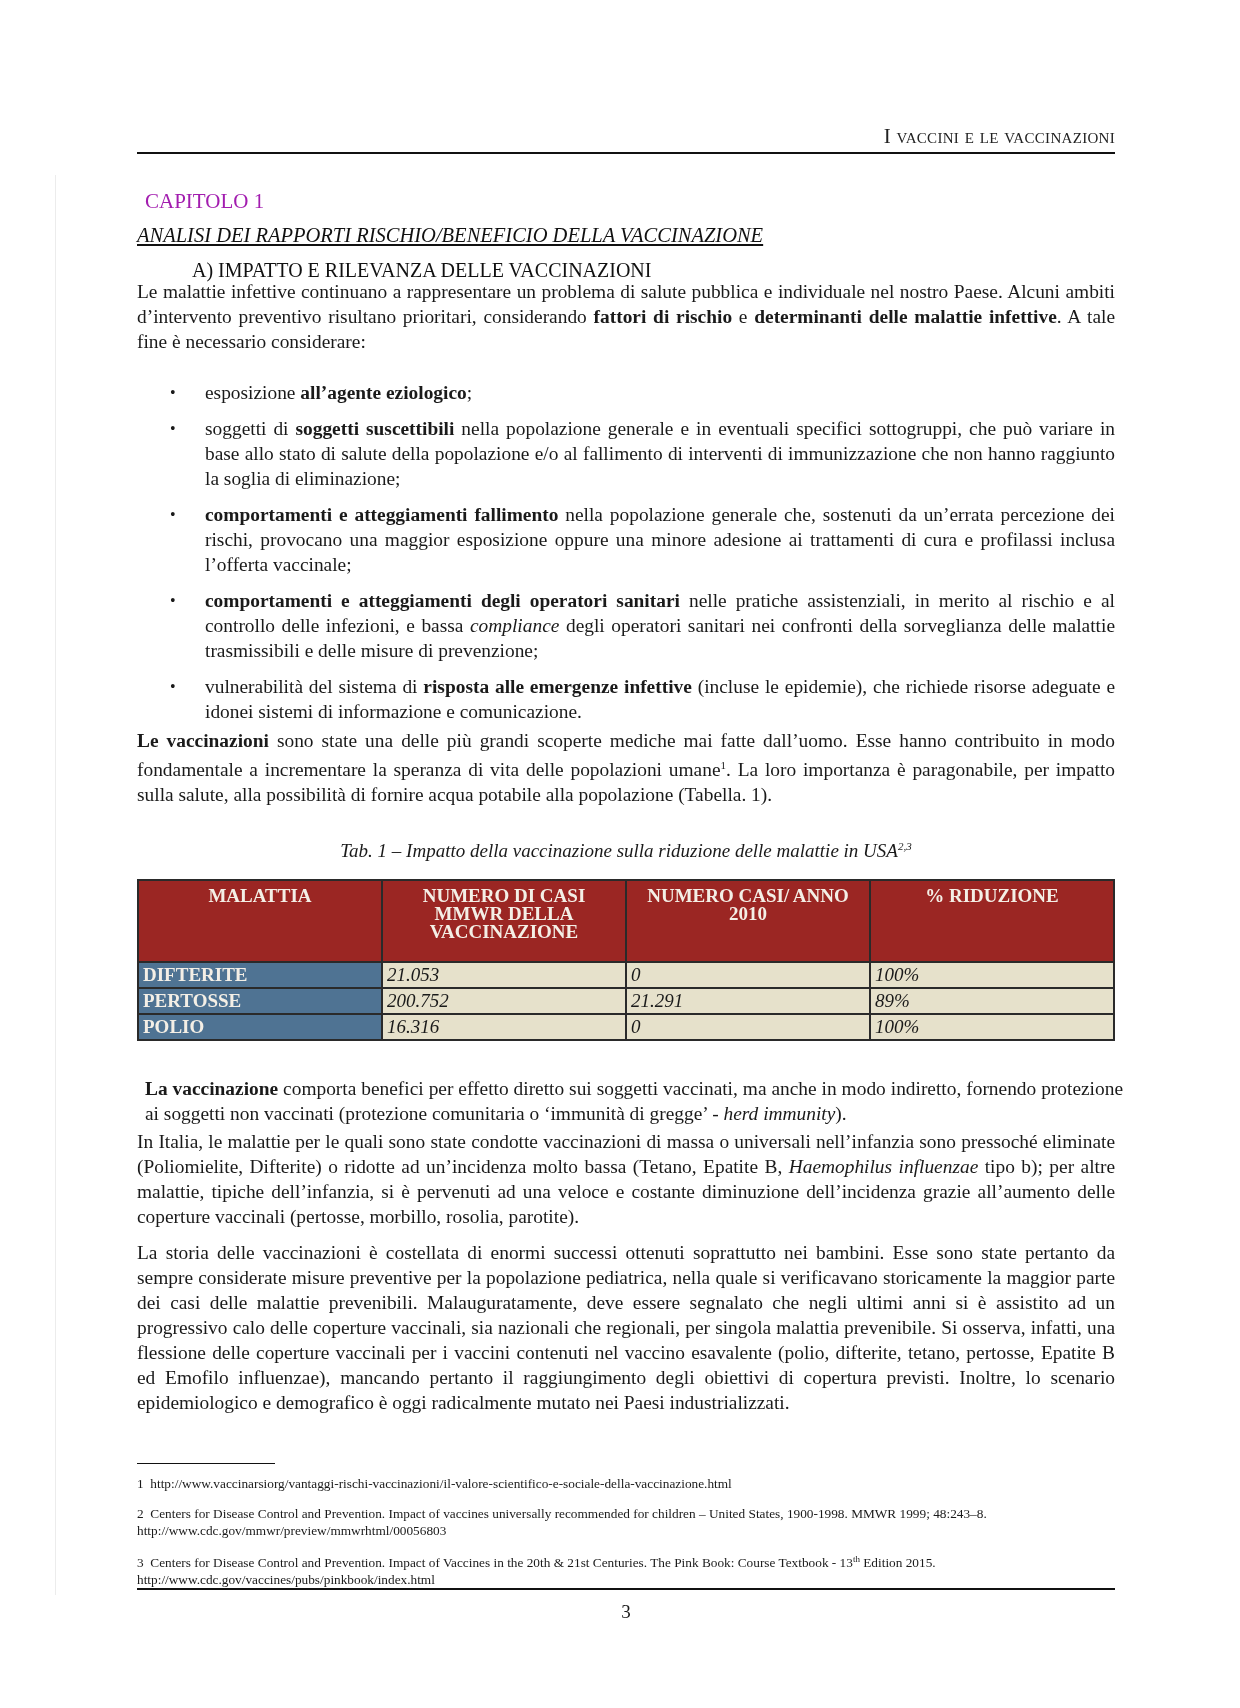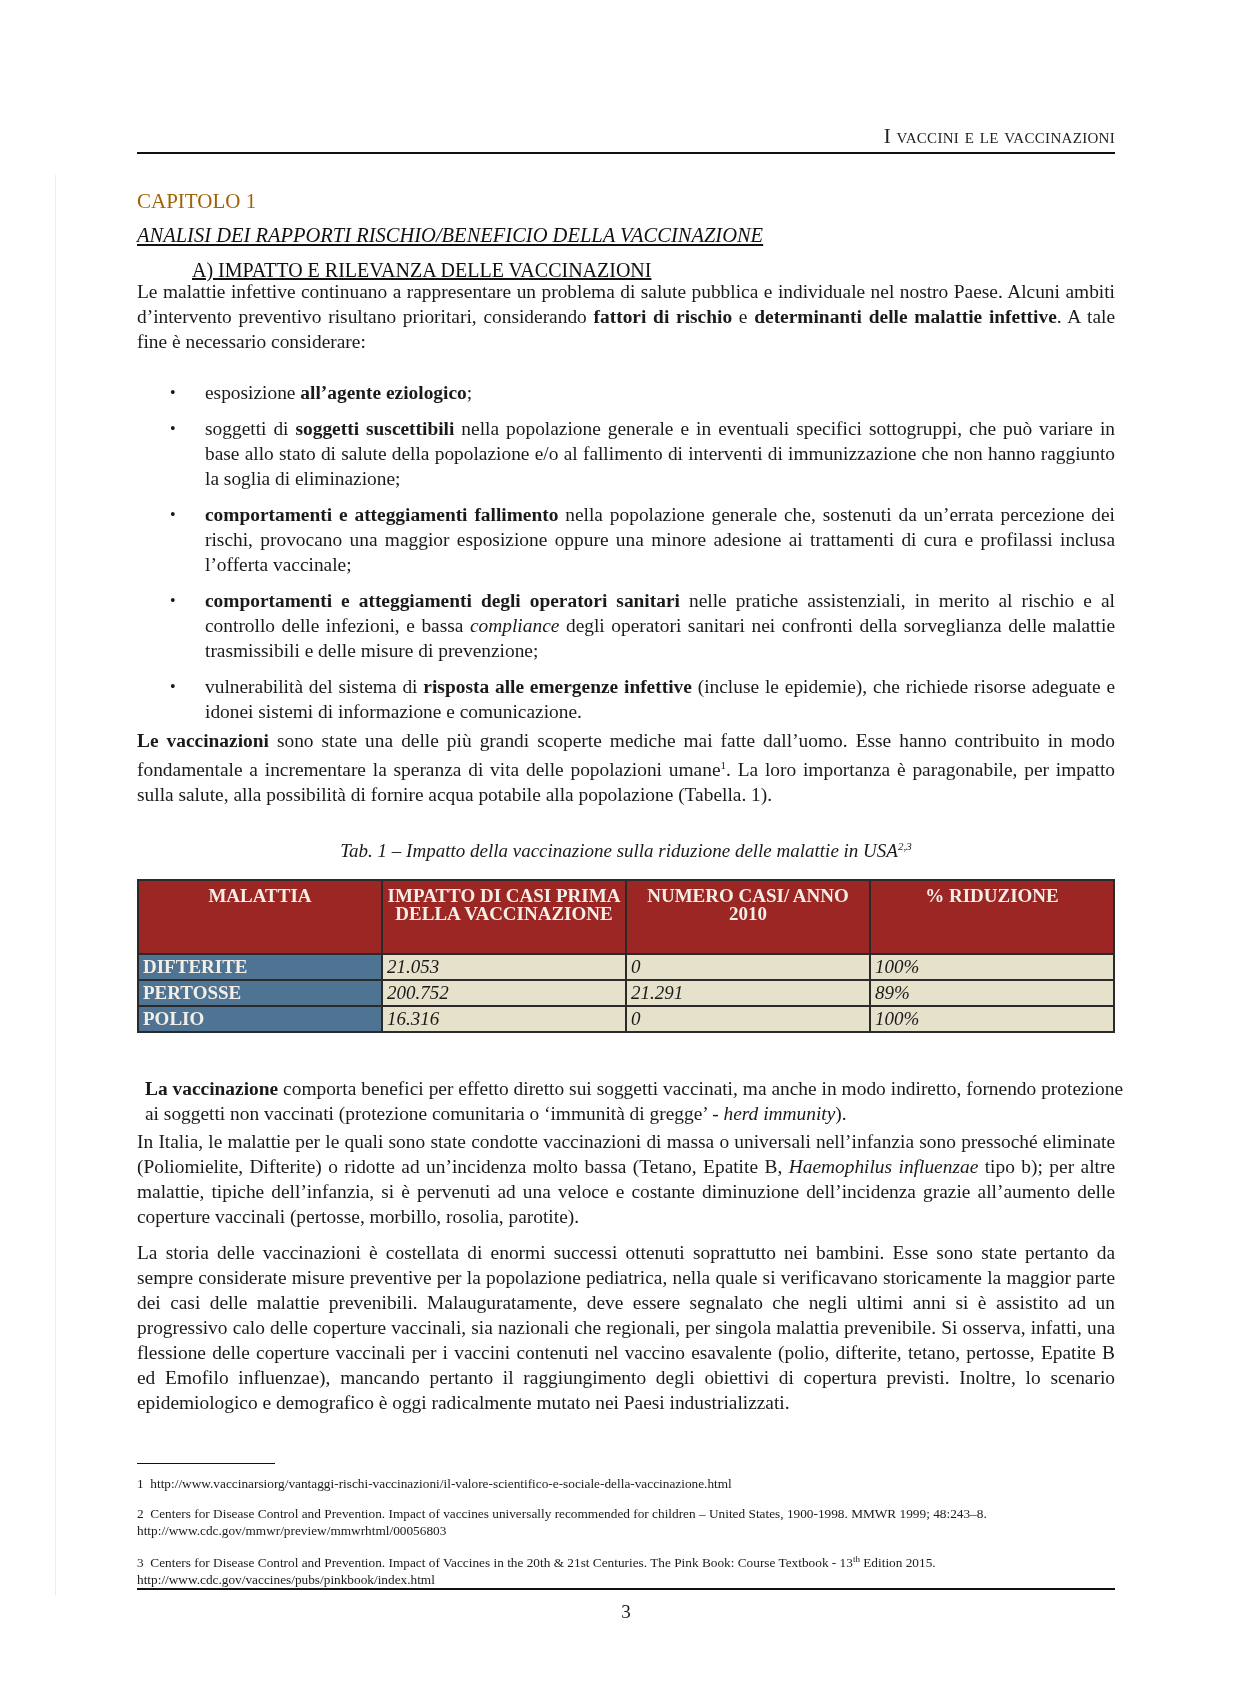--- a/index.html
+++ b/index.html
@@ -13,28 +13,28 @@
     }
     .page { position: absolute; left: 137px; top: 0; width: 978px; }
     .running-head {
       position: absolute; top: 124px; right: 0; font-size: 21px; letter-spacing: 0.3px;
       font-variant: small-caps; color: #222; text-align: right;
     }
     .head-rule {
       position: absolute; top: 152px; left: 0; width: 978px; height: 2px; background: #111;
     }
     .chapter {
-      position: absolute; top: 189px; left: 0; font-size: 21px; color: #a16207;
+      position: absolute; top: 189px; left: 8px; font-size: 21px; color: #a21caf;
     }
     .subtitle {
       position: absolute; top: 224px; left: 0; font-size: 20.5px; font-style: italic;
       text-decoration: underline; color: #111;
     }
     .section {
-      position: absolute; top: 259px; left: 55px; font-size: 20px; color: #111; text-decoration: underline;
+      position: absolute; top: 259px; left: 55px; font-size: 20px; color: #111;
     }
     .body {
       position: absolute; left: 0; width: 978px; font-size: 19.4px; line-height: 25px;
       text-align: justify; color: #1a1a1a;
     }
     .body b { font-weight: bold; }
     ul.bullets {
       position: absolute; left: 0; top: 380px; width: 978px; margin: 0; padding: 0; list-style: none;
     }
     ul.bullets li {
@@ -113,21 +113,21 @@
   <table class="data">
     <colgroup>
         <col style="width:25%">
         <col style="width:25%">
         <col style="width:25%">
         <col style="width:25%">
       </colgroup>
     <thead>
       <tr>
         <th>MALATTIA</th>
-        <th>IMPATTO DI CASI PRIMA DELLA VACCINAZIONE</th>
+        <th>NUMERO DI CASI MMWR DELLA VACCINAZIONE</th>
         <th>NUMERO CASI/ ANNO 2010</th>
         <th>% RIDUZIONE</th>
       </tr>
     </thead>
     <tbody>
       <tr>
         <td class="name">DIFTERITE</td>
         <td class="val">21.053</td>
         <td class="val">0</td>
         <td class="val">100%</td>

